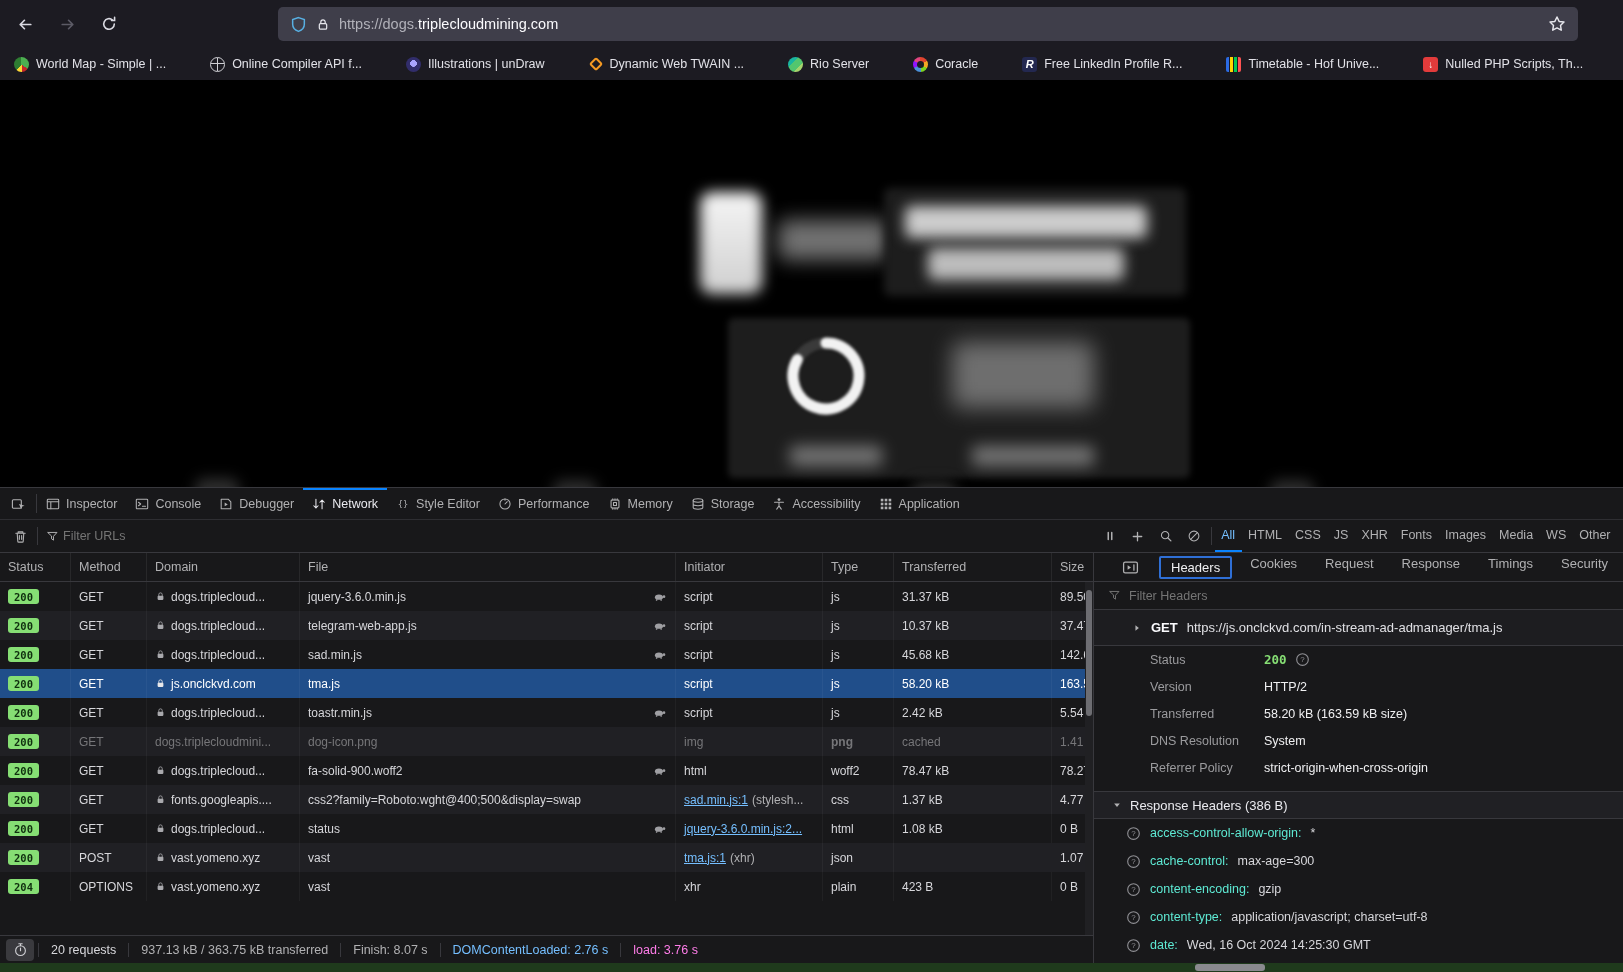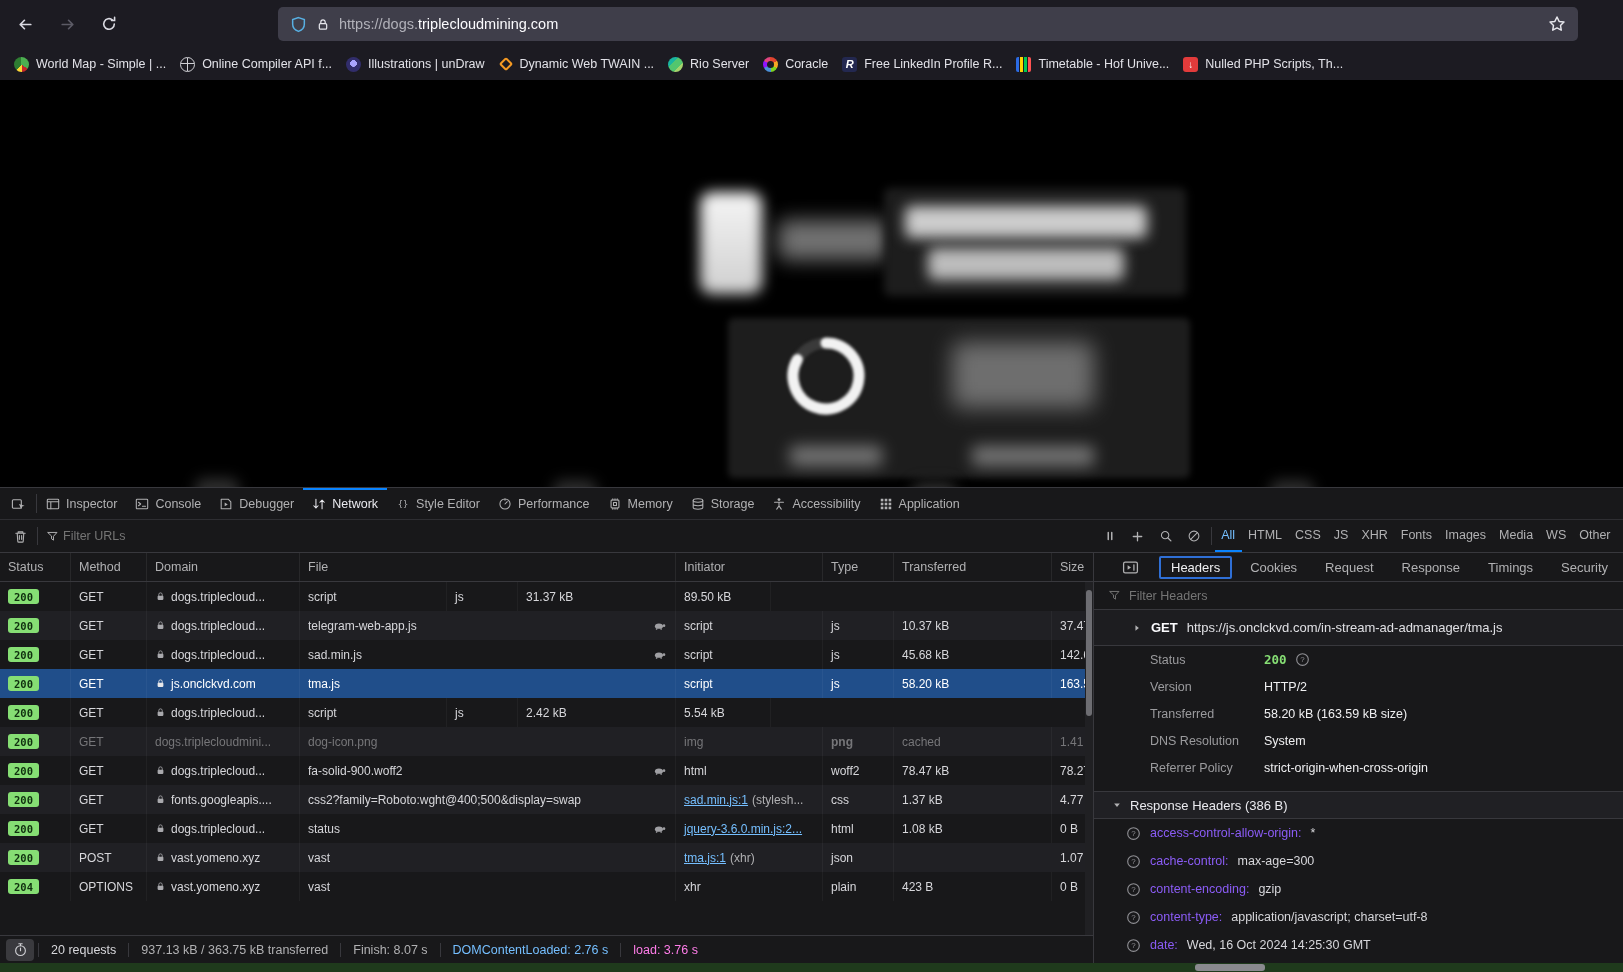--- a/index.html
+++ b/index.html
@@ -16,21 +16,21 @@
     display:flex; align-items:center; padding:0 12px; gap:9px; }
   .shield { color:#58b0e3; }
   .lockico { color:#e6e6ec; }
   .url-text { font-size:14.5px; color:#b1b1b9; white-space:nowrap; }
   .url-text .host { color:#fbfbfe; }
   .url-spacer { flex:1; }
   .star { color:#e6e6ec; }
 
   
   .bookmarks { height:32px; background:#1c1b22; display:flex; align-items:center;
-    padding-left:14px; gap:14px; overflow:hidden; }
+    padding-left:14px; gap:44px; overflow:hidden; }
   .bm { display:flex; align-items:center; gap:7px; color:#e2e2e8; font-size:12.5px; white-space:nowrap; }
   .bm-ico { width:15px; height:15px; flex:none; display:flex; align-items:center; justify-content:center;
     font-size:10px; font-weight:bold; color:#fff; }
   .bm-worldmap { border-radius:50%; background:conic-gradient(#4caf50 0 35%, #c62828 35% 50%, #fdd835 50% 62%, #2e7d32 62% 100%); }
   .bm-compiler { border-radius:50%; border:1.3px solid #cfcfd4;
     background:linear-gradient(#cfcfd4,#cfcfd4) center/100% 1.2px no-repeat,
                linear-gradient(#cfcfd4,#cfcfd4) center/1.2px 100% no-repeat; }
   .bm-undraw { border-radius:50%; background:radial-gradient(circle at 50% 42%, #a9a4ff 0 29%, #312d6b 30% 100%); }
   .bm-twain { width:10px; height:10px; margin:2px; border:2.2px solid #f59a23; transform:rotate(45deg); border-radius:2px; }
   .bm-rio { border-radius:50%; background:linear-gradient(135deg,#19b5a0 0 34%,#53c66e 34% 67%,#a5d46c 67% 100%); }
@@ -135,21 +135,21 @@
   .d-url { color:#e0e0e4; white-space:nowrap; overflow:hidden; }
   .d-kv { height:27px; display:flex; align-items:center; padding-left:56px; font-size:12.5px; }
   .d-kv .k { width:114px; flex:none; color:#9b9b9e; }
   .d-kv .v { color:#f0f0f2; display:flex; align-items:center; gap:8px; }
   .v-status { color:#86de74; font-family:"DejaVu Sans Mono",monospace; font-weight:bold; }
   .helpico { color:#8f8f94; }
   .d-section { height:28px; margin-top:10px; flex:none; display:flex; align-items:center; gap:8px;
     padding-left:18px; background:#202024; border-top:1px solid #38383d; border-bottom:1px solid #38383d;
     color:#eaeaef; font-size:13px; }
   .d-hrow { height:28px; display:flex; align-items:center; gap:9px; padding-left:32px; font-size:12.5px; white-space:nowrap; }
-  .d-hname { color:#8b5cf6; }
+  .d-hname { color:#5eead4; }
   .d-hval { color:#d7d7db; }
 
   .bottom-strip { height:9px; flex:none; background:#1f3a1c; position:relative; }
   .strip-thumb { position:absolute; left:1195px; top:1px; width:70px; height:7px; background:#8a8a8f; border-radius:3px; }
 </style>
 </head>
 <body>
 
 <div class="chrome">
   <div class="nav-btn">
@@ -436,20 +436,33 @@
               <div class="nr-cell" style="width: 76px;">GET</div>
               <div class="nr-cell" style="width: 153px;">
                 <span class="lockmini">
                   <svg width="11" height="11" viewBox="0 0 16 16" fill="none" stroke="currentColor" stroke-width="1.2" stroke-linecap="round" stroke-linejoin="round">
                     <rect x="3.8" y="7" width="8.4" height="6" rx="1.2" fill="currentColor" stroke="none"></rect>
                     <path d="M5.5 7V5.2a2.5 2.5 0 0 1 5 0V7"></path>
                   </svg>
                 </span>
                 <span>dogs.triplecloud...</span>
               </div>
+              <div class="nr-cell" style="width: 376px;">
+                <span>jquery-3.6.0.min.js</span>
+                <span class="turtle">
+                  <svg width="14" height="14" viewBox="0 0 16 16" fill="none" stroke="currentColor" stroke-width="1.2" stroke-linecap="round" stroke-linejoin="round">
+                    <g fill="currentColor" stroke="none">
+                      <ellipse cx="6.8" cy="8.2" rx="4.6" ry="3"></ellipse>
+                      <circle cx="12.6" cy="7.6" r="1.5"></circle>
+                      <rect x="3.2" y="10.7" width="1.8" height="1.6" rx=".5"></rect>
+                      <rect x="8.4" y="10.7" width="1.8" height="1.6" rx=".5"></rect>
+                    </g>
+                  </svg>
+                </span>
+              </div>
               <div class="nr-cell" style="width: 147px;">
                 <span>script</span>
               </div>
               <div class="nr-cell" style="width: 71px;">js</div>
               <div class="nr-cell" style="width: 158px;">31.37 kB</div>
               <div class="nr-cell" style="width: 95px;">89.50 kB</div>
             </div>
             <div class="net-row alt">
               <div class="nr-cell" style="width: 71px;">
                 <span class="badge">200</span>
@@ -549,20 +562,33 @@
               <div class="nr-cell" style="width: 76px;">GET</div>
               <div class="nr-cell" style="width: 153px;">
                 <span class="lockmini">
                   <svg width="11" height="11" viewBox="0 0 16 16" fill="none" stroke="currentColor" stroke-width="1.2" stroke-linecap="round" stroke-linejoin="round">
                     <rect x="3.8" y="7" width="8.4" height="6" rx="1.2" fill="currentColor" stroke="none"></rect>
                     <path d="M5.5 7V5.2a2.5 2.5 0 0 1 5 0V7"></path>
                   </svg>
                 </span>
                 <span>dogs.triplecloud...</span>
               </div>
+              <div class="nr-cell" style="width: 376px;">
+                <span>toastr.min.js</span>
+                <span class="turtle">
+                  <svg width="14" height="14" viewBox="0 0 16 16" fill="none" stroke="currentColor" stroke-width="1.2" stroke-linecap="round" stroke-linejoin="round">
+                    <g fill="currentColor" stroke="none">
+                      <ellipse cx="6.8" cy="8.2" rx="4.6" ry="3"></ellipse>
+                      <circle cx="12.6" cy="7.6" r="1.5"></circle>
+                      <rect x="3.2" y="10.7" width="1.8" height="1.6" rx=".5"></rect>
+                      <rect x="8.4" y="10.7" width="1.8" height="1.6" rx=".5"></rect>
+                    </g>
+                  </svg>
+                </span>
+              </div>
               <div class="nr-cell" style="width: 147px;">
                 <span>script</span>
               </div>
               <div class="nr-cell" style="width: 71px;">js</div>
               <div class="nr-cell" style="width: 158px;">2.42 kB</div>
               <div class="nr-cell" style="width: 95px;">5.54 kB</div>
             </div>
             <div class="net-row alt dim">
               <div class="nr-cell" style="width: 71px;">
                 <span class="badge">200</span>
@@ -745,21 +771,21 @@
 
     <div class="details">
       <div class="d-tabs">
         <span class="d-boxico" id="detailsBoxIcon">
             <svg width="17" height="17" viewBox="0 0 16 16" fill="none" stroke="currentColor" stroke-width="1.2" stroke-linecap="round" stroke-linejoin="round">
               <rect x="1.5" y="3" width="13" height="10" rx="1.5"></rect>
               <path d="M5.3 5.8l3.2 2.2-3.2 2.2z" fill="currentColor" stroke="none"></path>
               <path d="M11.2 5.5v5"></path>
             </svg>
           </span>
-        <span id="dTabs" style="display:flex; align-items:center;">
+        <span id="dTabs" style="display:flex; align-items:flex-start;">
             <span class="d-tab active">Headers</span>
             <span class="d-tab">Cookies</span>
             <span class="d-tab">Request</span>
             <span class="d-tab">Response</span>
             <span class="d-tab">Timings</span>
             <span class="d-tab">Security</span>
           </span>
       </div>
       <div class="d-filter">
         <span id="funnelIcon2">

